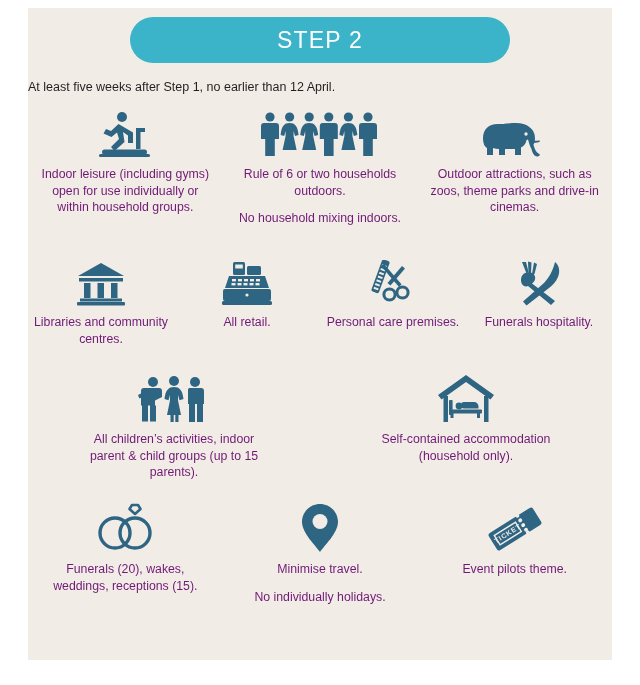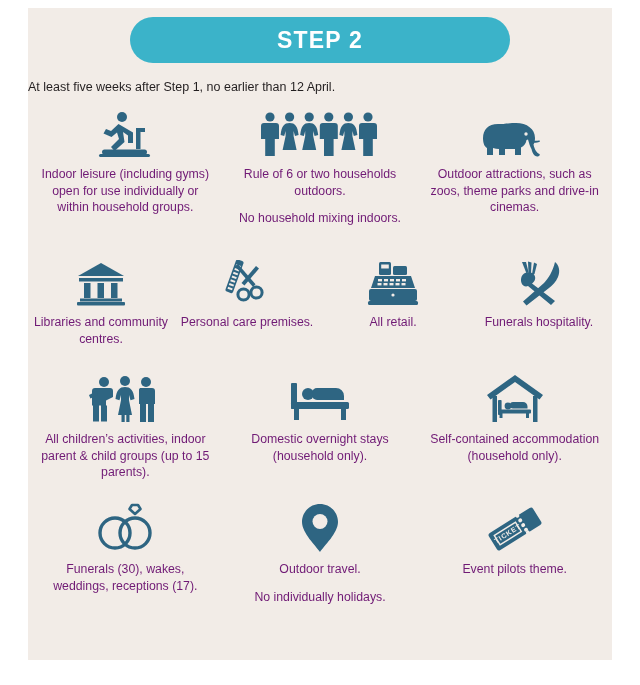--- a/index.html
+++ b/index.html
@@ -47,21 +47,21 @@
     height: 46px;
     background: #3bb3c9;
     border-radius: 23px;
     display: flex;
     align-items: center;
     justify-content: center;
   }
   .banner-title {
     color: #ffffff;
     font-size: 23px;
-    font-weight: bold;
+    font-weight: normal;
     letter-spacing: 1.2px;
   }
 
   .subtitle {
     position: absolute;
     left: 0;
     top: 72px;
     width: 584px;
     text-align: left;
     font-size: 12.5px;
@@ -213,46 +213,20 @@
               <rect x="3" y="16" width="44" height="3.5"></rect>
               <rect x="8" y="21" width="6.5" height="15"></rect>
               <rect x="21.5" y="21" width="6.5" height="15"></rect>
               <rect x="35" y="21" width="6.5" height="15"></rect>
               <rect x="4" y="36.5" width="42" height="3"></rect>
               <rect x="1" y="40" width="48" height="3.5" rx="1"></rect>
             </svg>
           </div>
           <div class="caption">
             <span>Libraries and community centres.</span>
-          </div>
-        </div>
-
-        <div class="cell">
-          <div class="icon-box">
-            <svg width="48" height="46" viewBox="0 0 48 46" aria-hidden="true">
-              <g transform="rotate(20 24 23)">
-                <rect x="6" y="4" width="8" height="34" rx="2"></rect>
-                <g fill="#f2ece7">
-                  <rect x="7.6" y="9" width="4.8" height="2"></rect>
-                  <rect x="7.6" y="13" width="4.8" height="2"></rect>
-                  <rect x="7.6" y="17" width="4.8" height="2"></rect>
-                  <rect x="7.6" y="21" width="4.8" height="2"></rect>
-                  <rect x="7.6" y="25" width="4.8" height="2"></rect>
-                  <rect x="7.6" y="29" width="4.8" height="2"></rect>
-                  <rect x="7.6" y="33" width="4.8" height="2"></rect>
-                </g>
-              </g>
-              <path d="M12 6 L30 27 l2.5 -2.8 L15 4 Z"></path>
-              <path d="M33 6 L18.5 23 l3 2.6 L36 8.5 Z"></path>
-              <circle cx="33.5" cy="32.5" r="5.6" fill="none" stroke="#2e6582" stroke-width="3"></circle>
-              <circle cx="20.5" cy="34.5" r="5.6" fill="none" stroke="#2e6582" stroke-width="3"></circle>
-            </svg>
-          </div>
-          <div class="caption">
-            <span>Personal care premises.</span>
           </div>
         </div>
 
         <div class="cell">
           <div class="icon-box">
             <svg width="52" height="45" viewBox="0 0 52 45" aria-hidden="true">
               <rect x="12" y="1" width="12" height="13" rx="1.5"></rect>
               <rect x="14.2" y="3.5" width="7.6" height="4" fill="#f2ece7"></rect>
               <rect x="26" y="5" width="14" height="9" rx="1.5"></rect>
               <path d="M8 15 h36 l4 12 h-44 z"></path>
@@ -274,20 +248,46 @@
             </svg>
           </div>
           <div class="caption">
             <span>All retail.</span>
           </div>
         </div>
 
         <div class="cell">
           <div class="icon-box">
             <svg width="48" height="46" viewBox="0 0 48 46" aria-hidden="true">
+              <g transform="rotate(20 24 23)">
+                <rect x="6" y="4" width="8" height="34" rx="2"></rect>
+                <g fill="#f2ece7">
+                  <rect x="7.6" y="9" width="4.8" height="2"></rect>
+                  <rect x="7.6" y="13" width="4.8" height="2"></rect>
+                  <rect x="7.6" y="17" width="4.8" height="2"></rect>
+                  <rect x="7.6" y="21" width="4.8" height="2"></rect>
+                  <rect x="7.6" y="25" width="4.8" height="2"></rect>
+                  <rect x="7.6" y="29" width="4.8" height="2"></rect>
+                  <rect x="7.6" y="33" width="4.8" height="2"></rect>
+                </g>
+              </g>
+              <path d="M12 6 L30 27 l2.5 -2.8 L15 4 Z"></path>
+              <path d="M33 6 L18.5 23 l3 2.6 L36 8.5 Z"></path>
+              <circle cx="33.5" cy="32.5" r="5.6" fill="none" stroke="#2e6582" stroke-width="3"></circle>
+              <circle cx="20.5" cy="34.5" r="5.6" fill="none" stroke="#2e6582" stroke-width="3"></circle>
+            </svg>
+          </div>
+          <div class="caption">
+            <span>Personal care premises.</span>
+          </div>
+        </div>
+
+        <div class="cell">
+          <div class="icon-box">
+            <svg width="48" height="46" viewBox="0 0 48 46" aria-hidden="true">
               <path d="M7 2 L11 2 L13.5 12 L11.5 13.5 Z"></path>
               <path d="M13 1.5 L16.5 2.5 L16 13 L13.5 13.8 Z"></path>
               <path d="M19 2.5 L22 4 L19.5 14 L17 14 Z"></path>
               <path d="M10 13 C14 11.5 19 12.5 20 16.5 C20.8 19.8 19 22 17 23.5 L40 41 L36 45 L13 26 C10.5 27 7.5 26 6.5 23 C5.3 19 6.5 14.5 10 13 Z"></path>
               <path d="M40 2 C44 5 45.5 11 43 17 C41 22 37 25.5 34 28 L11.5 45.5 L8 41.5 L29 23 C33 19 38 11 40 2 Z"></path>
             </svg>
           </div>
           <div class="caption">
             <span>Funerals hospitality.</span>
           </div>
@@ -314,35 +314,20 @@
                 <circle cx="17" cy="7" r="5"></circle>
                 <path d="M11 13 h12 a3 3 0 0 1 3 3 v13 h-1 v18 h-6 v-18 h-2 v18 h-6 v-18 h-1 V16 a3 3 0 0 1 1 -3 z"></path>
               </g>
             </svg>
           </div>
           <div class="caption">
             <span>All children’s activities, indoor parent &amp; child groups (up to 15 parents).</span>
           </div>
         </div>
 
-        <div class="cell">
-          <div class="icon-box">
-            <svg width="62" height="42" viewBox="0 0 62 42" aria-hidden="true">
-              <rect x="2" y="2" width="6" height="26" rx="1"></rect>
-              <circle cx="19" cy="13" r="6"></circle>
-              <path d="M28 7 h19 a8 8 0 0 1 8 8 v4 h-27 a5 5 0 0 1 -5 -5 v-2 a5 5 0 0 1 5 -5 z"></path>
-              <rect x="2" y="21" width="58" height="7" rx="1.5"></rect>
-              <rect x="5" y="28" width="5" height="11"></rect>
-              <rect x="52" y="28" width="5" height="11"></rect>
-            </svg>
-          </div>
-          <div class="caption">
-            <span>Domestic overnight stays (household only).</span>
-          </div>
-        </div>
 
         <div class="cell">
           <div class="icon-box">
             <svg width="58" height="50" viewBox="0 0 58 50" aria-hidden="true">
               <path d="M29 2 L57 22 L53.5 26.5 L29 9 L4.5 26.5 L1 22 Z"></path>
               <rect x="6.5" y="23" width="4.5" height="26"></rect>
               <rect x="47" y="23" width="4.5" height="26"></rect>
               <g transform="translate(12,27)">
                 <rect x="0" y="0" width="3.6" height="15" rx="0.8"></rect>
                 <circle cx="10" cy="6" r="3.4"></circle>
@@ -363,33 +348,33 @@
 
         <div class="cell">
           <div class="icon-box">
             <svg width="64" height="50" viewBox="0 0 64 50" aria-hidden="true">
               <circle cx="22" cy="30" r="15" fill="none" stroke="#2e6582" stroke-width="3.4"></circle>
               <circle cx="42" cy="30" r="15" fill="none" stroke="#2e6582" stroke-width="3.4"></circle>
               <path d="M42 11 L36.5 6 L39 2 h6 l2.5 4 Z" fill="none" stroke="#2e6582" stroke-width="2.6" stroke-linejoin="round"></path>
             </svg>
           </div>
           <div class="caption">
-            <span>Funerals (30), wakes, weddings, receptions (17).</span>
+            <span>Funerals (20), wakes, weddings, receptions (15).</span>
           </div>
         </div>
 
         <div class="cell">
           <div class="icon-box">
             <svg width="40" height="50" viewBox="0 0 40 50" aria-hidden="true">
               <path d="M20 1 C10 1 2 9 2 19 C2 30 16 43 20 49 C24 43 38 30 38 19 C38 9 30 1 20 1 Z"></path>
               <circle cx="20" cy="18.5" r="7.5" fill="#f2ece7"></circle>
             </svg>
           </div>
           <div class="caption">
-            <span>Outdoor travel.</span>
+            <span>Minimise travel.</span>
             <span class="para2">No individually holidays.</span>
           </div>
         </div>
 
         <div class="cell">
           <div class="icon-box">
             <svg width="60" height="48" viewBox="0 0 60 48" aria-hidden="true">
               <g transform="rotate(-32 30 24)">
                 <rect x="4" y="14" width="52" height="20" rx="2.5"></rect>
                 <g fill="#f2ece7">

